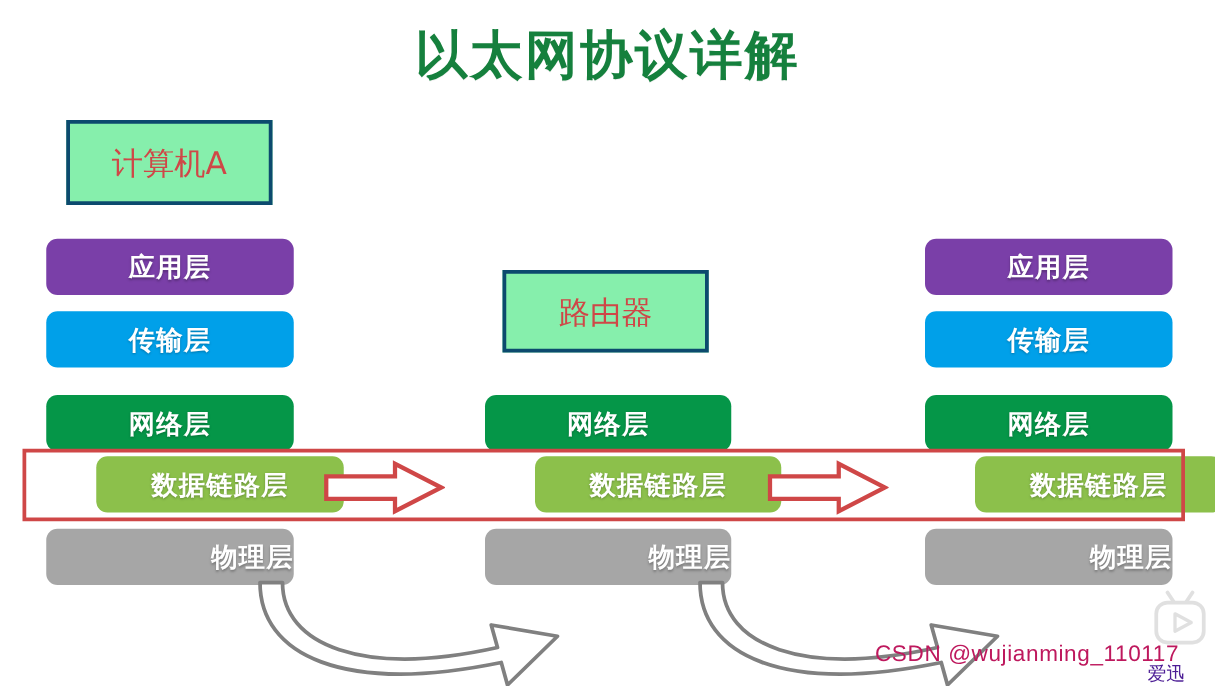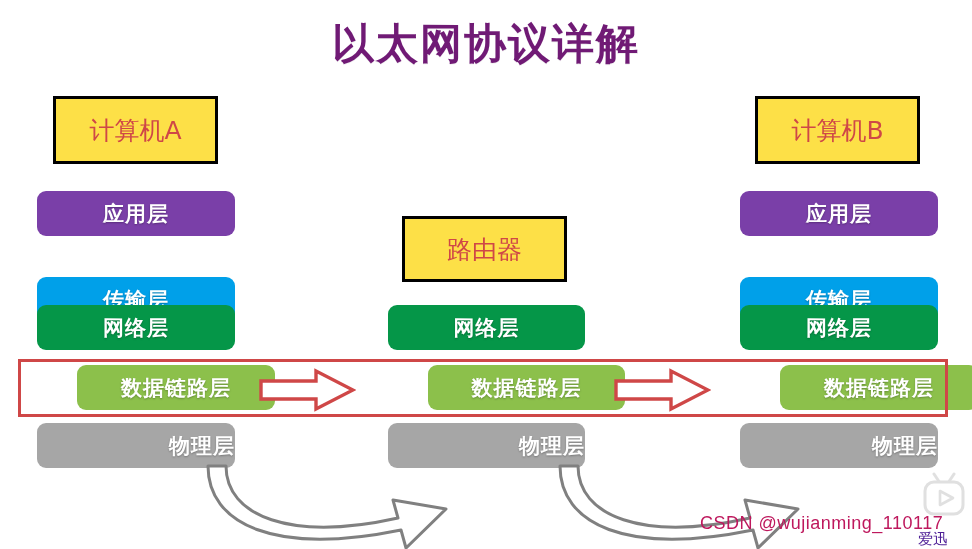--- a/index.html
+++ b/index.html
@@ -18,32 +18,32 @@
 
   
   #title {
     position: absolute;
     left: 0;
     top: 18px;
     width: 972px;
     text-align: center;
     font-size: 42px;
     font-weight: bold;
-    color: #701a75;
+    color: #15803d;
     letter-spacing: 2px;
     line-height: 1.25;
     text-shadow: 0 1px 0 rgba(0,0,0,0.06);
   }
 
   
   .node-box {
     position: absolute;
     box-sizing: border-box;
-    background: #fde047;
-    border: 3px solid #000000;
+    background: #86efac;
+    border: 3px solid #0c4a6e;
     display: flex;
     align-items: center;
     justify-content: center;
     color: #cf4747;
     font-size: 25px;
     font-weight: normal;
   }
   #node-a   { left: 53px;  top: 96px;  width: 165px; height: 68px; }
   #node-b   { left: 755px; top: 96px;  width: 165px; height: 68px; }
   #node-r   { left: 402px; top: 216px; width: 165px; height: 66px; }
@@ -61,22 +61,22 @@
     font-weight: bold;
     letter-spacing: 1px;
     text-shadow: 0 1px 2px rgba(0,0,0,0.28);
     height: 45px;
   }
   .col-left   { left: 37px;  width: 198px; }
   .col-mid    { left: 388px; width: 197px; }
   .col-right  { left: 740px; width: 198px; }
 
   .row-app  { top: 191px; }
-  .row-tra  { top: 249px; margin-top: 28px; }
-  .row-net  { top: 305px; }
+  .row-tra  { top: 249px; }
+  .row-net  { top: 316px; }
   .row-dll  { top: 365px; margin-left: 40px; }
   .row-phy  { top: 423px; justify-content: flex-end; }
 
   
   #dll-band {
     position: absolute;
     left: 18px;
     top: 359px;
     width: 930px;
     height: 58px;
@@ -139,23 +139,20 @@
 <div id="canvas">
 
   <div id="title">以太网协议详解</div>
 
   <div class="node-box" id="node-a">
     <span>计算机A</span>
   </div>
   <div class="node-box" id="node-r">
     <span>路由器</span>
   </div>
-  <div class="node-box" id="node-b">
-    <span>计算机B</span>
-  </div>
 
   <div class="layer col-left row-app" style="background:#7a3fa8">
     <span>应用层</span>
   </div>
   <div class="layer col-left row-tra" style="background:#00a0e9">
     <span>传输层</span>
   </div>
   <div class="layer col-left row-net" style="background:#059648">
     <span>网络层</span>
   </div>

